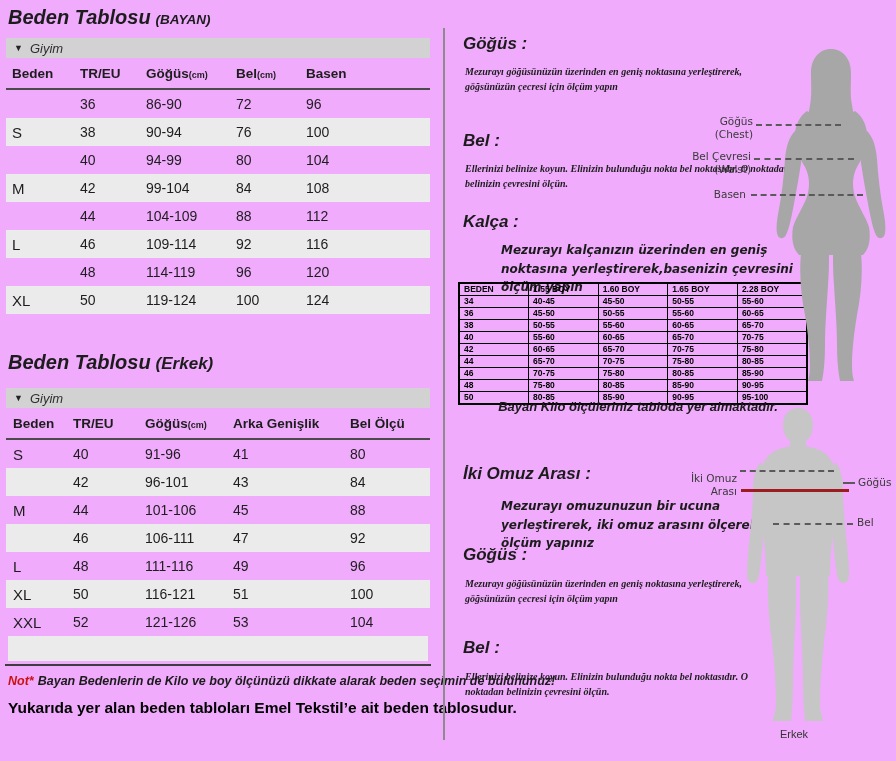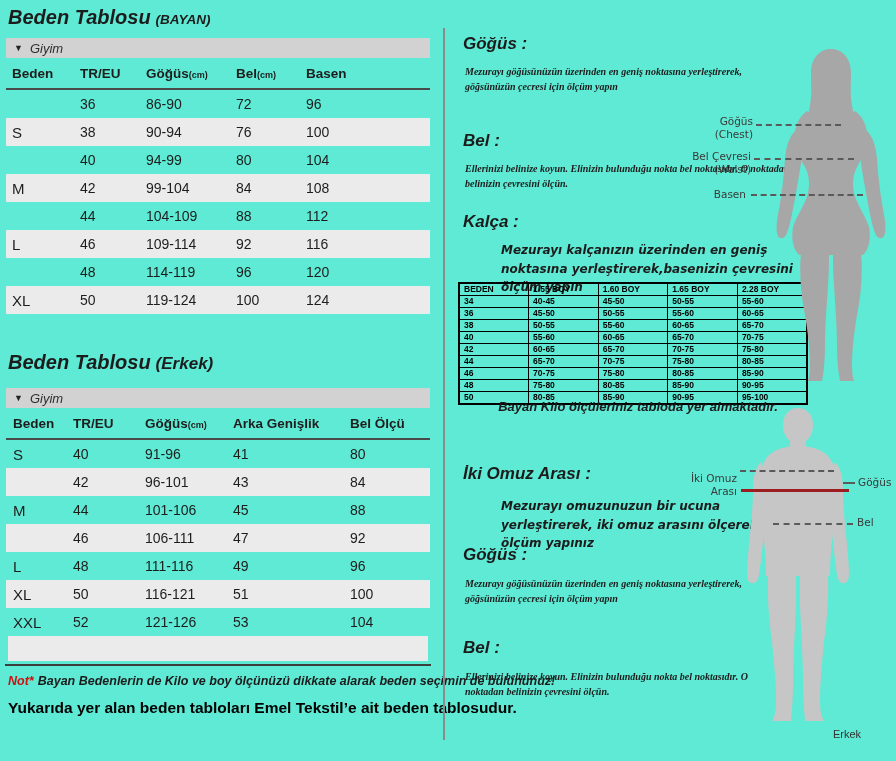--- a/index.html
+++ b/index.html
@@ -1,16 +1,16 @@
 <!DOCTYPE html>
 <html><head>
 <meta charset="utf-8">
 <style>
   html,body{margin:0;padding:0;background:#fff;}
-  .canvas{position:relative;width:896px;height:761px;background:#5eead4;overflow:hidden;
+  .canvas{position:relative;width:896px;height:761px;background:#f0abfc;overflow:hidden;
           font-family:"Liberation Sans",sans-serif;color:#222;}
 
   
   .left-pane{position:absolute;left:0;top:0;width:443px;height:761px;}
   .sec-title{position:absolute;left:8px;font-style:italic;font-weight:bold;
              font-size:20px;color:#1c1c1c;white-space:nowrap;}
   .sec-title .suffix{font-size:13.5px;font-weight:bold;margin-left:5px;}
   .group-bar{position:absolute;left:6px;width:424px;height:20px;background:#d2d2d2;
              display:flex;align-items:center;padding-left:8px;box-sizing:border-box;
              font-style:italic;font-size:13px;color:#2e2e2e;cursor:pointer;}
@@ -394,15 +394,15 @@
     <div class="dash" style="left:297px;top:470px;width:94px;"></div>
     <div class="redline" style="left: 298px; top: 489px; width: 108px; background: rgb(157, 28, 32);"></div>
     <div class="dash" style="left:400px;top:482px;width:12px;"></div>
     <div class="fig-label" style="left:415px;top:476px;">
       <span>Göğüs</span>
     </div>
     <div class="dash" style="left:330px;top:523px;width:80px;"></div>
     <div class="fig-label" style="left:414px;top:516px;">
       <span>Bel</span>
     </div>
-    <div class="fig-caption" style="left:308px;top:728px;width:110px;text-align:right;">Erkek</div>
+    <div class="fig-caption" style="left:296px;top:728px;width:110px;">Erkek</div>
   </div>
 </div>
 
 </body></html>

